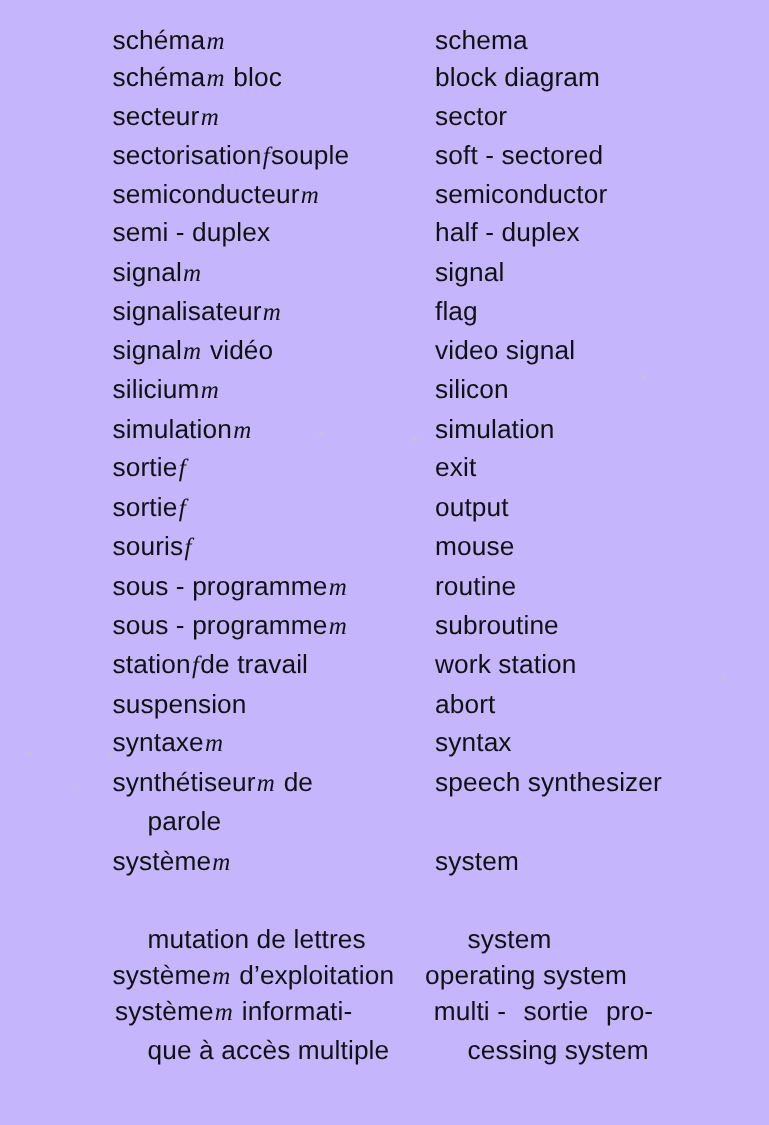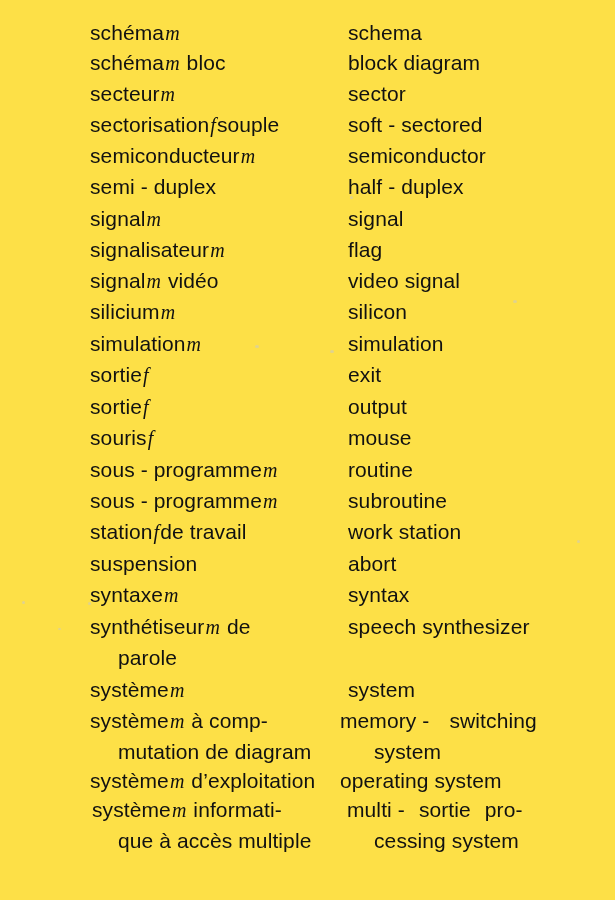--- a/index.html
+++ b/index.html
@@ -5,21 +5,21 @@
 <style>
   html, body {
     margin: 0;
     padding: 0;
     background: #ffffff;
   }
   #page {
     position: relative;
     width: 615px;
     height: 900px;
-    background: #fde047;
+    background: #c4b5fd;
     overflow: hidden;
     font-family: "Liberation Sans", sans-serif;
     color: #111111;
   }
 
   
   .entry {
     position: absolute;
     left: 0;
     width: 615px;
@@ -183,27 +183,23 @@
 
   <div class="entry" style="top:643px;">
     <span class="fr cont">parole</span>
   </div>
 
   <div class="entry" style="top:675px;">
     <span class="fr"><span>système</span><span class="g">m</span><span></span></span>
     <span class="en">system</span>
   </div>
 
-  <div class="entry" style="top:706px;">
-    <span class="fr"><span>système</span><span class="g">m</span><span> à comp-</span></span>
-    <span class="en tight"><span>memory -</span><span class="sp2"></span><span>switching</span></span>
-  </div>
 
   <div class="entry" style="top:737px;">
-    <span class="fr cont">mutation de diagram</span>
+    <span class="fr cont">mutation de lettres</span>
     <span class="en cont">system</span>
   </div>
 
   <div class="entry" style="top:766px;">
     <span class="fr wide"><span>système</span><span class="g">m</span><span> d’exploitation</span></span>
     <span class="en tight" style="left:340px;">operating system</span>
   </div>
 
   <div class="entry" style="top:795px;">
     <span class="fr" style="left:92px;"><span>système</span><span class="g">m</span><span> informati-</span></span>

